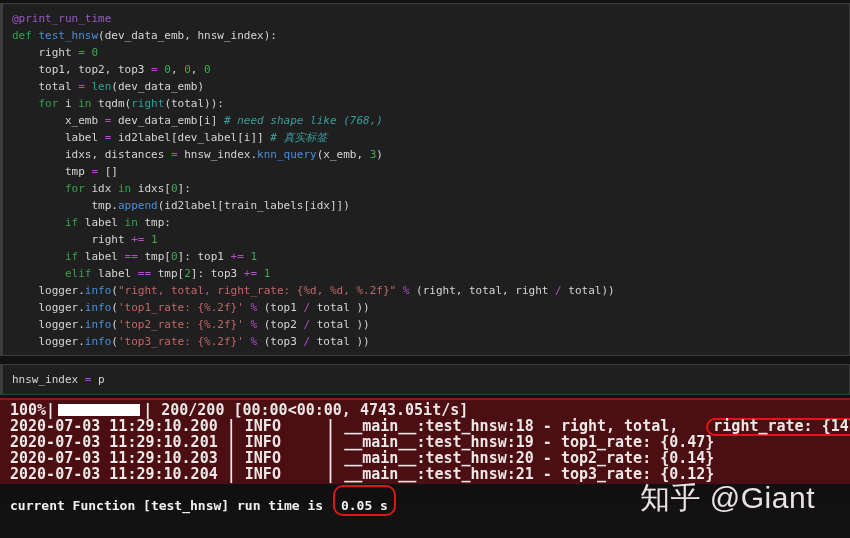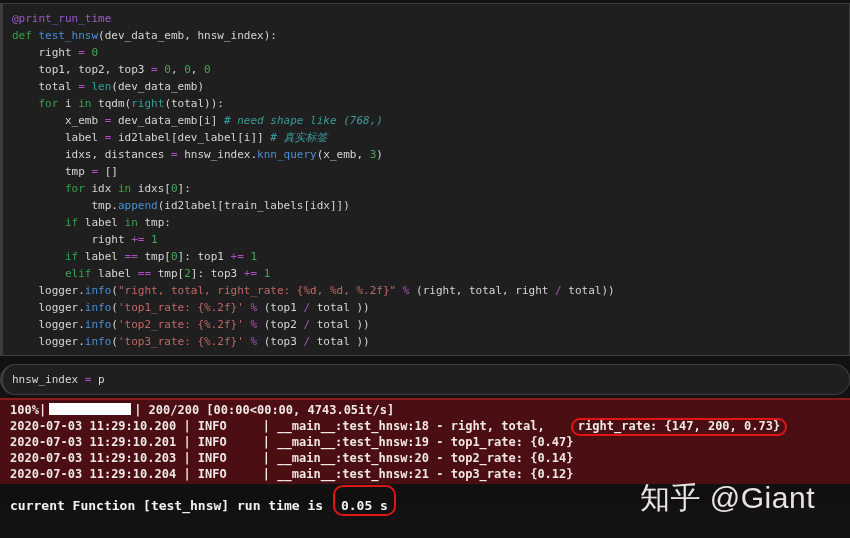--- a/index.html
+++ b/index.html
@@ -2,36 +2,36 @@
 <html style="--page-bg: #121212; --panel-bg: #1f1f1f; --panel-border: #3d3d3d; --text-default: #d5d5d5; --keyword: #38a14e; --number: #40ab55; --builtin: #2aa198; --comment: #3a9d9d; --function: #4a8fd6; --operator: #af4dc3; --string: #c06767; --decorator: #9b58c9; --output-bg: #4b0f13; --output-border-top: #8c1a1a; --output-text: #f0e7e7; --highlight-red: #e01515; --progress-bar: #ffffff; --watermark-color: #eae2e2; --bottom-bg: #101010;"><head>
 <meta charset="utf-8">
 <style>
   html,body{margin:0;padding:0;background:#0e0e0e;}
   .screen{position:relative;width:850px;height:538px;overflow:hidden;
     background:var(--page-bg,#121212);
     font-family:"DejaVu Sans Mono","Liberation Mono",monospace;}
   .panel{background:var(--panel-bg,#1f1f1f);
     border:1px solid var(--panel-border,#3d3d3d);border-left-width:3px;}
   .code-panel{margin-top:3px;padding:6px 6px 5px 9px;}
-  .snippet-panel{margin-top:8px;padding:6px 6px 6px 9px;border-radius:22px;}
+  .snippet-panel{margin-top:8px;padding:6px 6px 6px 9px;}
   .code-line{height:17px;line-height:17px;font-size:11px;white-space:pre;
     color:var(--text-default,#d5d5d5);}
   .tk-t{color:var(--text-default,#d5d5d5);}
   .tk-k{color:var(--keyword,#38a14e);}
   .tk-f{color:var(--function,#4a8fd6);}
   .tk-o{color:var(--operator,#af4dc3);}
   .tk-n{color:var(--number,#40ab55);}
   .tk-b{color:var(--builtin,#2aa198);margin-top:16px;}
   .tk-c{color:var(--comment,#3a9d9d);font-style:italic;}
   .tk-s{color:var(--string,#c06767);}
   .tk-d{color:var(--decorator,#9b58c9);}
   .output-panel{margin-top:3px;background:var(--output-bg,#4b0f13);
     border-top:2px solid var(--output-border-top,#8c1a1a);
     padding:2px 0 2px 10px;color:var(--output-text,#f0e7e7);font-weight:bold;}
-  .out-line{height:16px;line-height:16px;font-size:12px;white-space:pre;}
+  .out-line{height:16px;line-height:16px;font-size:15px;white-space:pre;}
   .pbar{display:inline-block;width:82px;height:12px;
     background:var(--progress-bar,#ffffff);margin:0 3px;vertical-align:-1px;}
   .hl-oval{display:inline-block;border:2px solid var(--highlight-red,#e01515);
     border-radius:12px;padding:0 5px 1px;line-height:13px;margin-left:19px;}
   .runtime-line{height:20px;line-height:20px;padding-left:10px;margin-top:1px;
     color:#f2f2f2;font-size:13px;font-weight:bold;white-space:pre;
     background:var(--bottom-bg,#101010);}
   .runtime-hl{display:inline-block;border:2px solid var(--highlight-red,#c41d1d);
     border-radius:10px;padding:12px 6px 1px;line-height:14px;margin-left:2px;}
   .watermark{position:absolute;left:640px;top:478px;font-size:30px;

